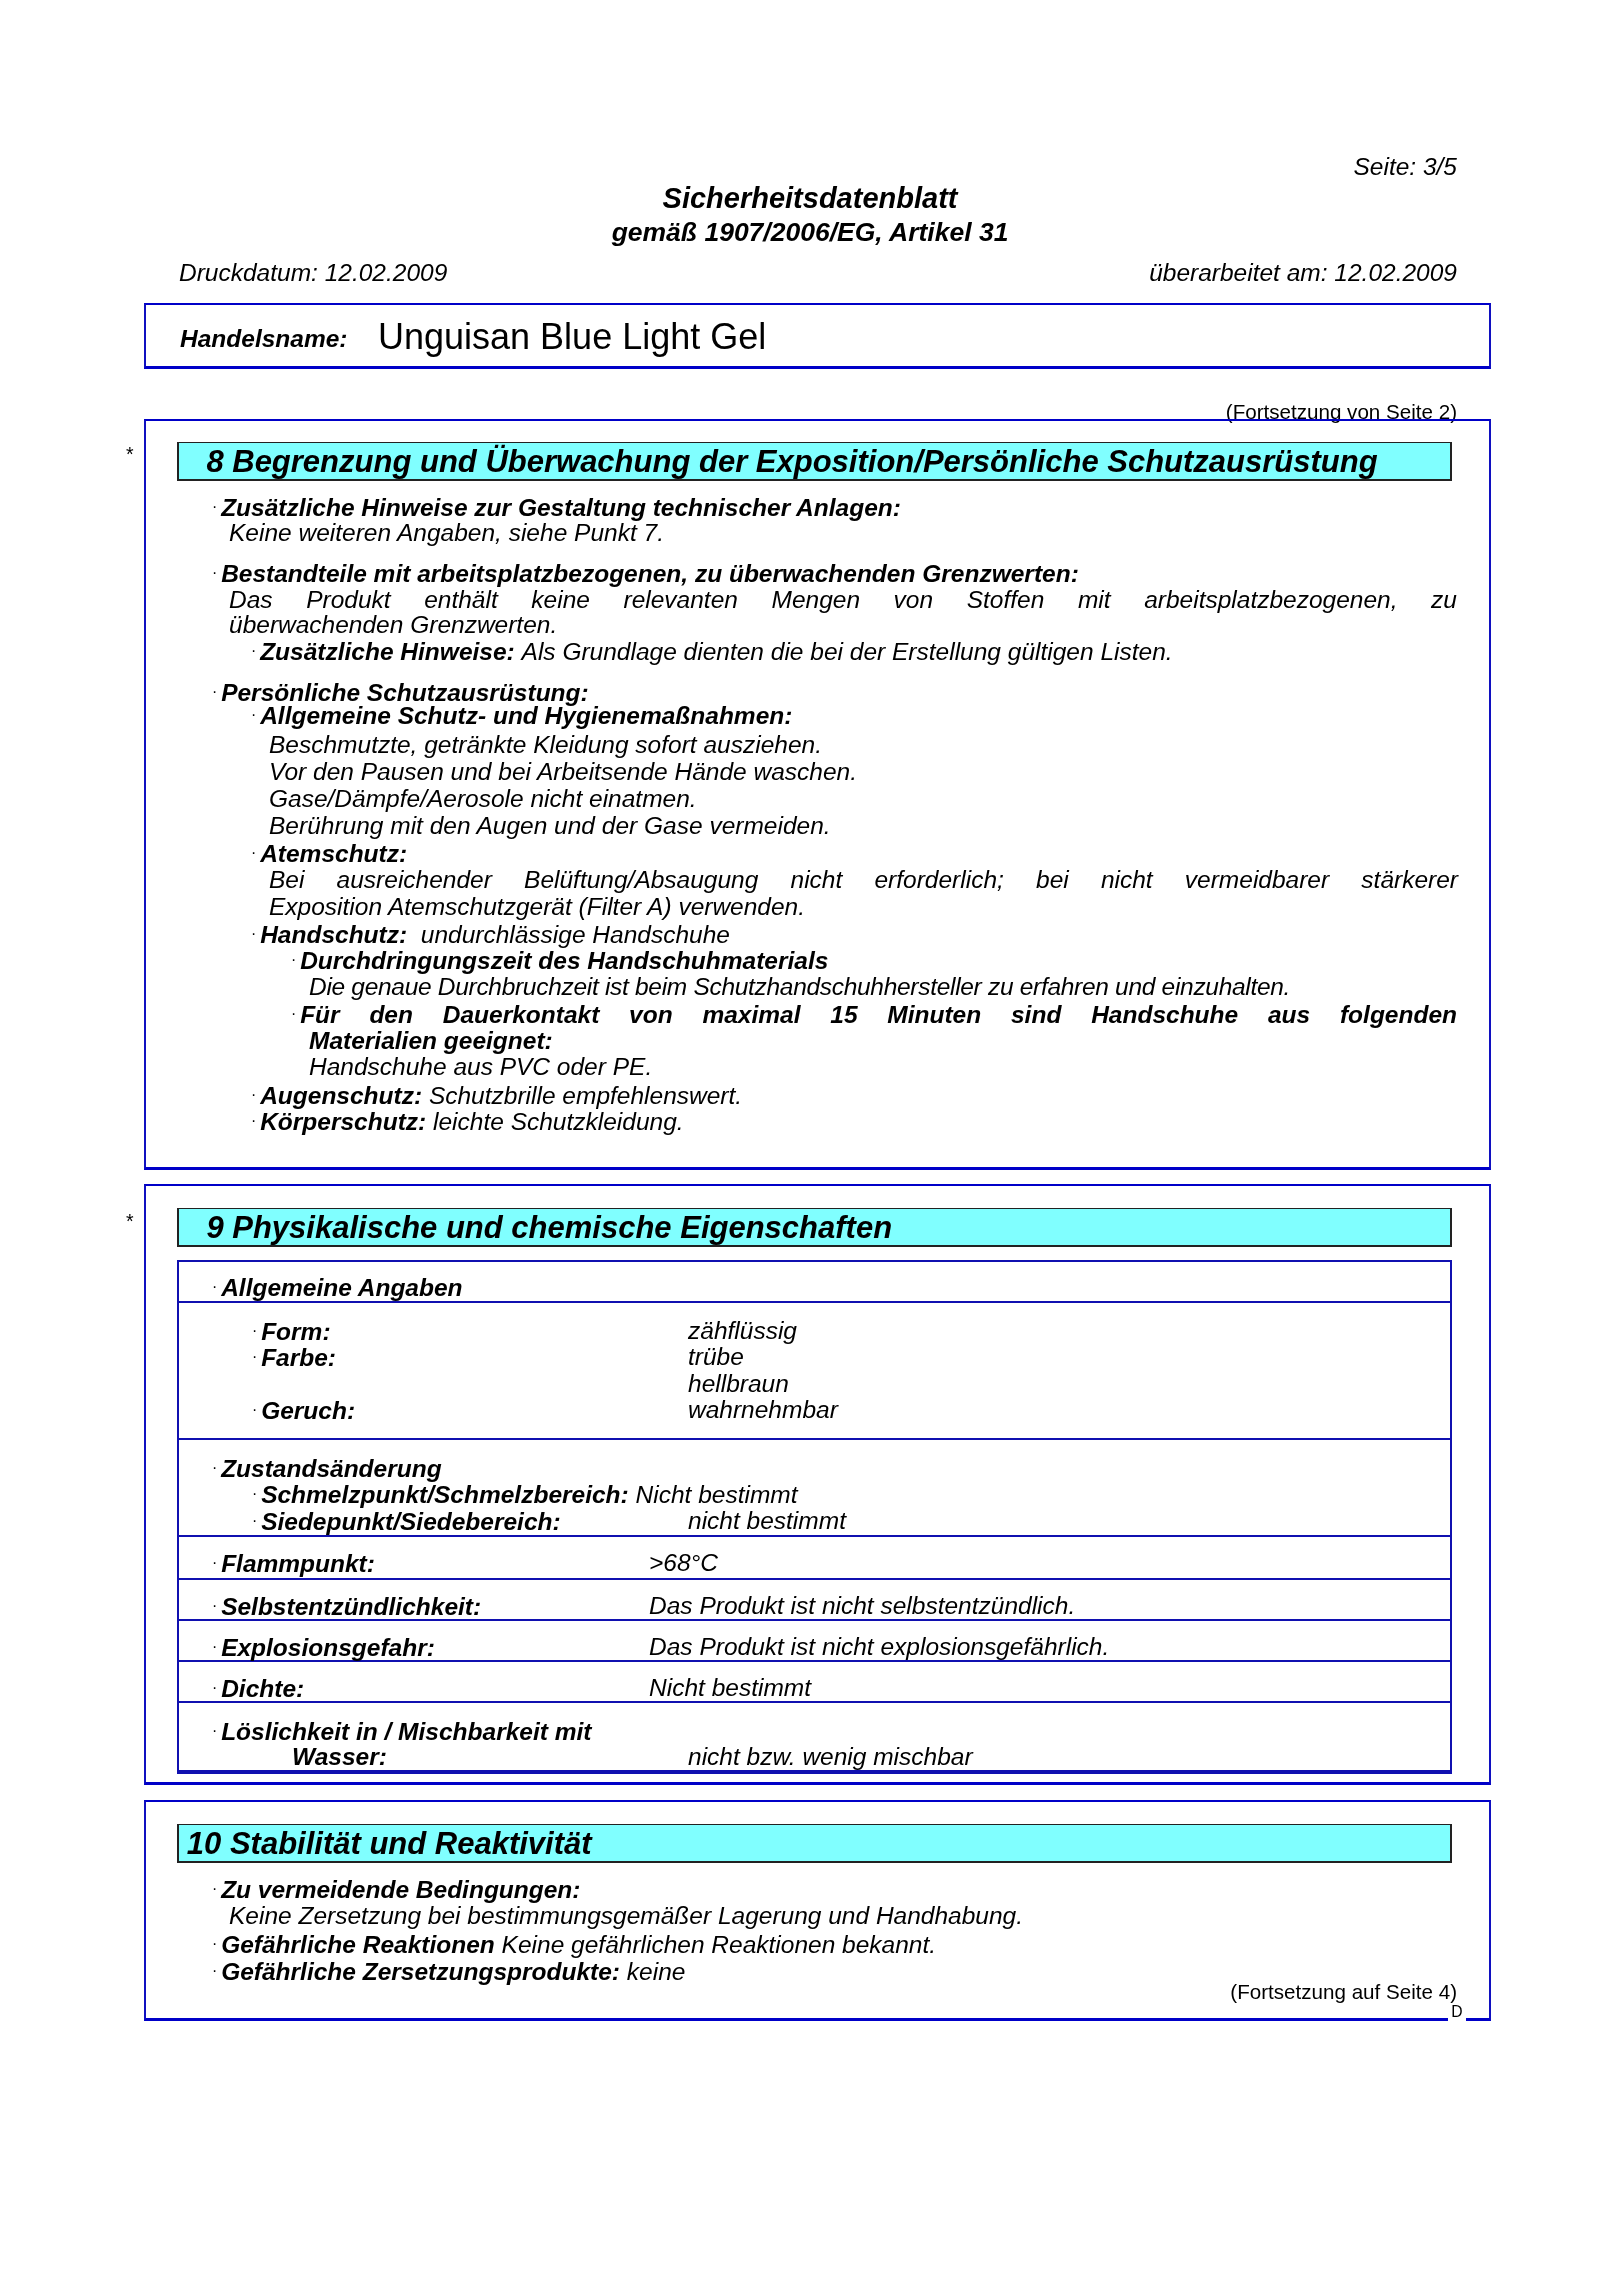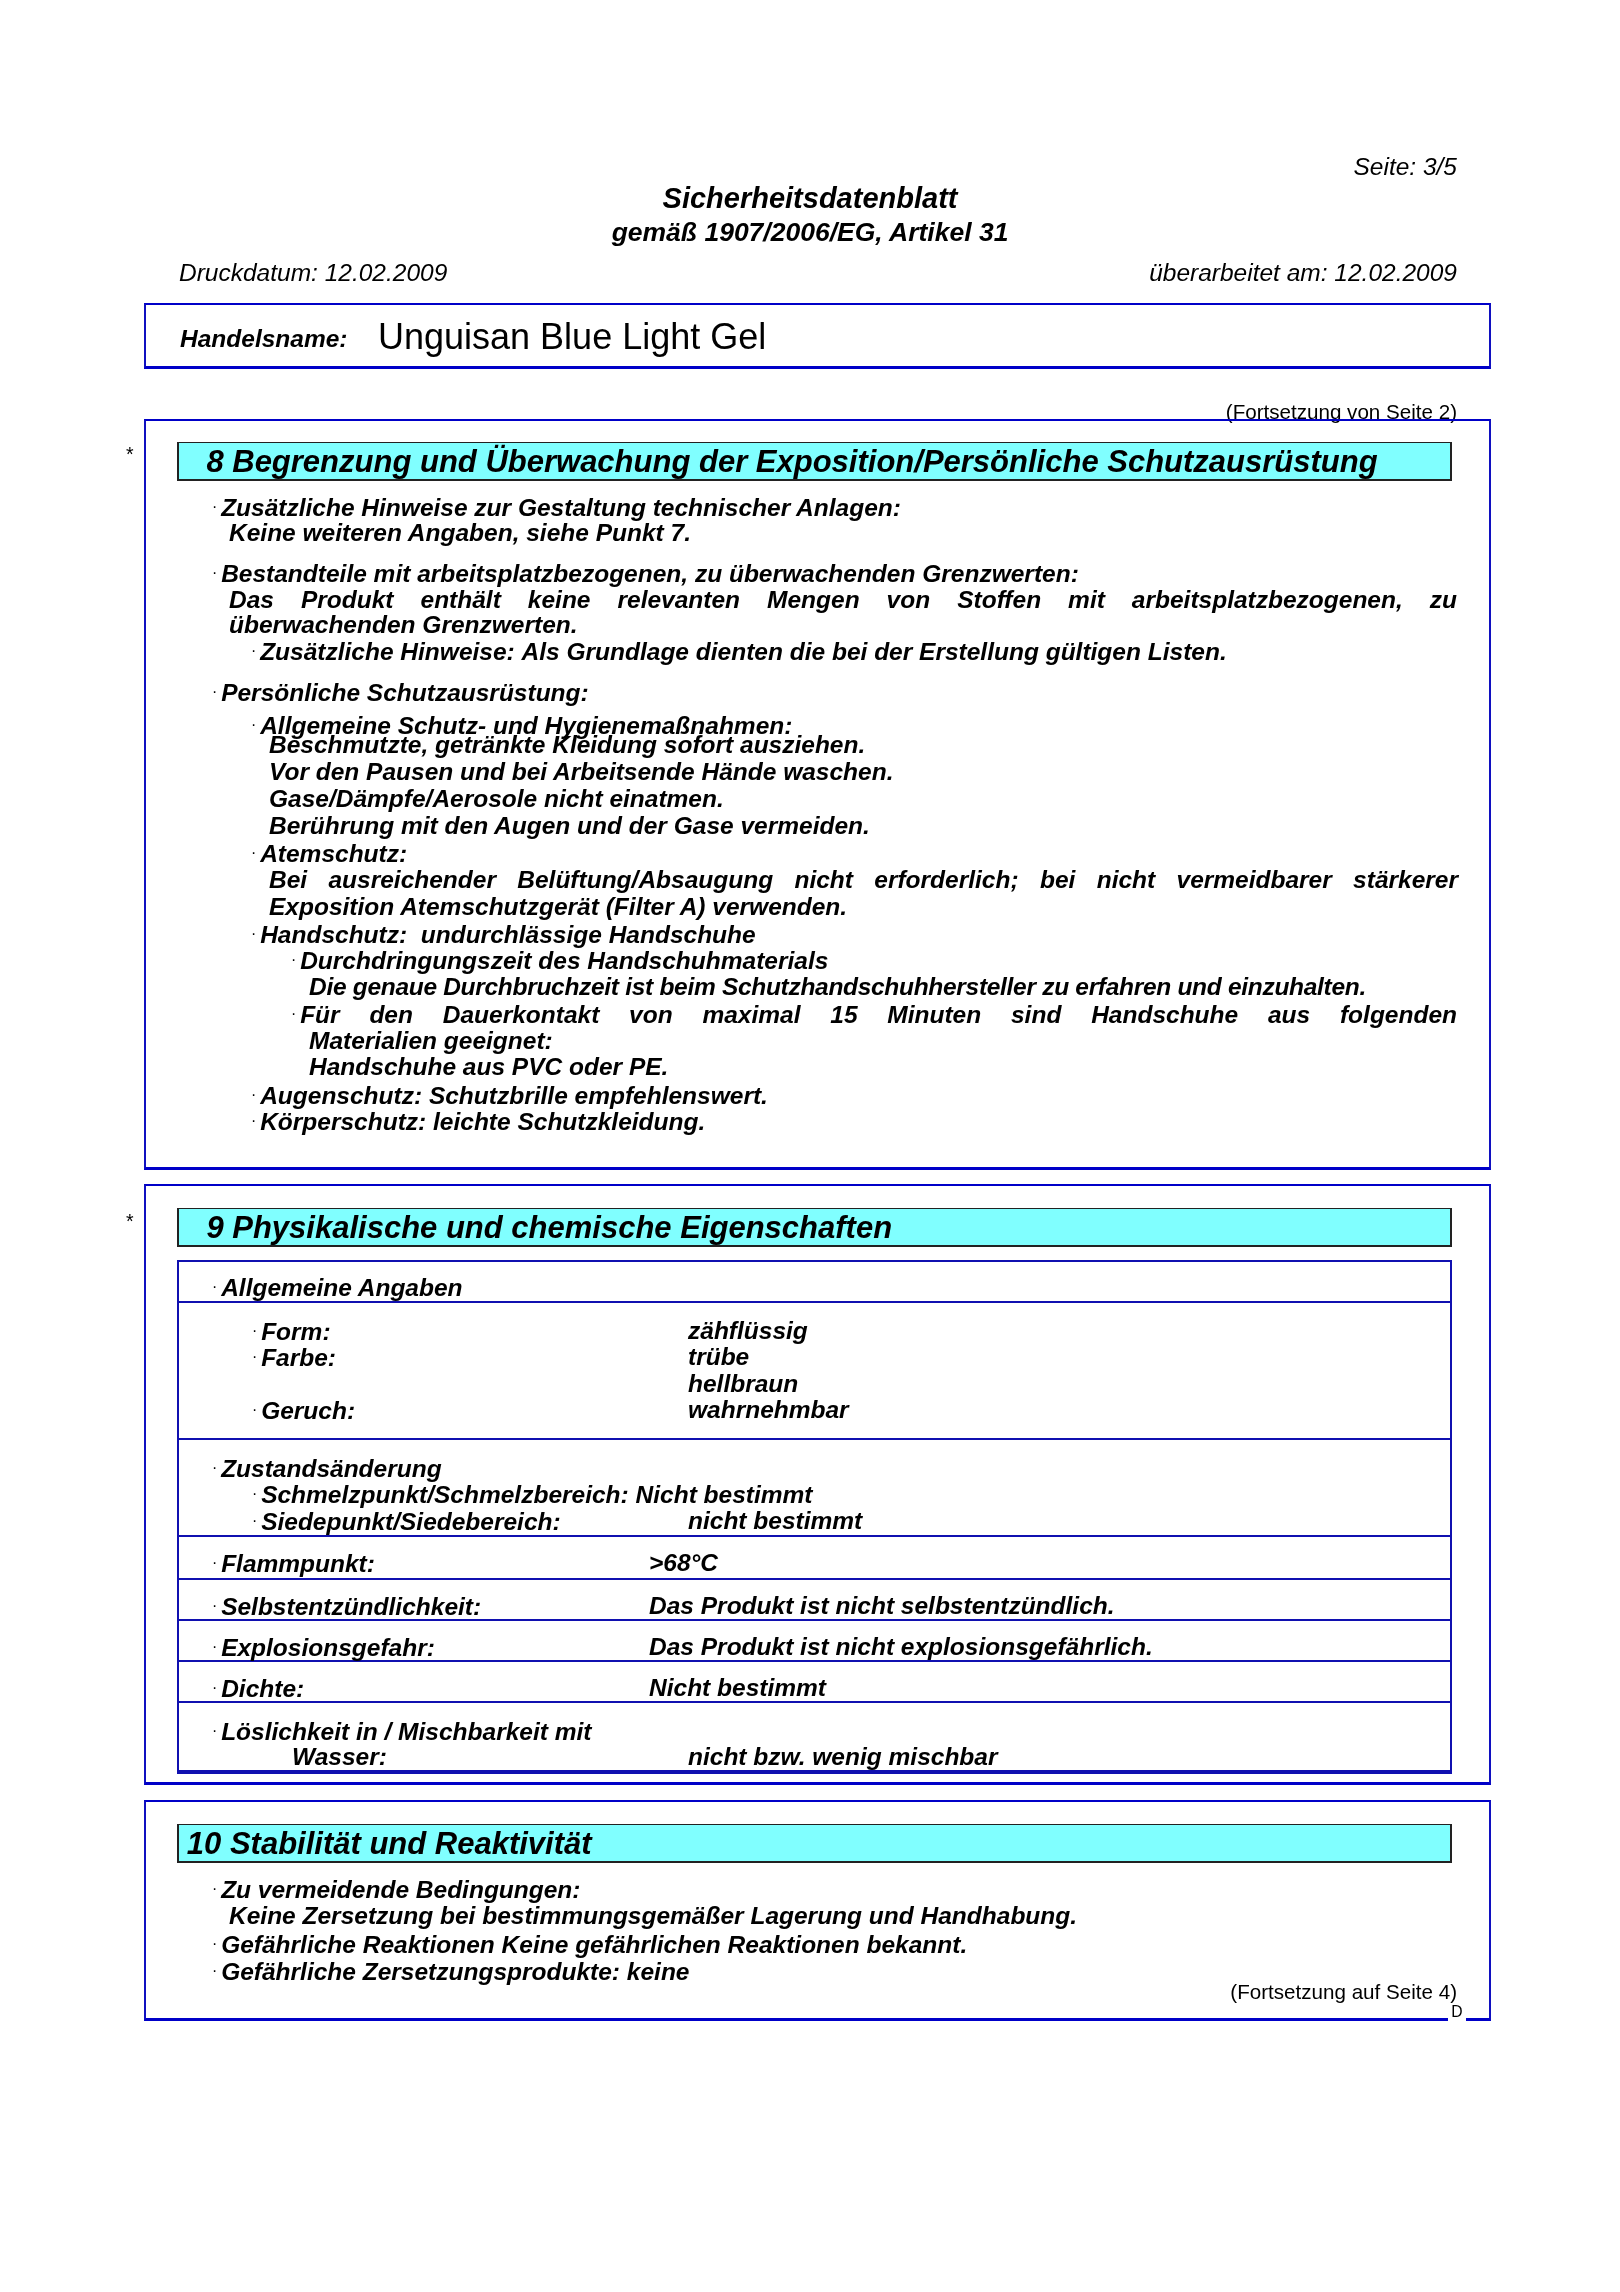--- a/index.html
+++ b/index.html
@@ -18,21 +18,21 @@
   .tradename-value { position:absolute; left:232px; top:10.8px; font-size:36px; }
   .cont-top { top:400px; right:163px; font-size:20.6px; }
   .star { position:absolute; left:126px; font-size:19.6px; }
   .sec-head { position:absolute; left:31px; width:1275px; height:39px; background:#80ffff;
               border:2px solid #222; border-top-width:1px; box-sizing:border-box;
               font-size:31px; font-weight:bold; font-style:italic; line-height:37px; padding-left:27.4px; white-space:nowrap; }
   .ln { position:absolute; font-size:24.5px; line-height:39px; white-space:nowrap; }
   .ln.wide { white-space:normal; }
   .dot { font-weight:normal; font-style:normal; font-size:15.7px; vertical-align:3.9px; margin-right:3.9px; }
   .lbl { font-weight:bold; font-style:italic; }
-  .val { font-style:italic; font-weight:bold; }
+  .val { font-style:italic; font-weight:normal; }
   .justify { text-align:justify; text-align-last:justify; }
   .tbl { position:absolute; left:31px; width:1275px; border:2px solid #1010b0; box-sizing:border-box; }
   .tr { position:relative; border-bottom:2.9px solid #1010b0; box-sizing:border-box;padding-left:36px; }
   .tr:last-child { border-bottom:none; }
   .cont-bottom { position:absolute; right:32px; font-size:20.6px; }
   .d-mark { position:absolute; font-size:15.7px; background:#fff; padding:0 2.9px; }
 </style>
 </head>
 <body>
 
@@ -57,21 +57,21 @@
   <div class="ln val" style="left:83px; top:92px;">Keine weiteren Angaben, siehe Punkt 7.</div>
 
   <div class="ln" style="left:66px; top:132px;"><span class="dot">·</span><span class="lbl">Bestandteile mit arbeitsplatzbezogenen, zu überwachenden Grenzwerten:</span></div>
   <div class="ln wide val" style="left:83px; top:159px; width:1228px;">
       <span class="justify" style="display:block;">Das Produkt enthält keine relevanten Mengen von Stoffen mit arbeitsplatzbezogenen, zu</span>
     </div>
   <div class="ln val" style="left:83px; top:184px;">überwachenden Grenzwerten.</div>
   <div class="ln" style="left:105px; top:210px;"><span class="dot">·</span><span class="lbl">Zusätzliche Hinweise:</span> <span class="val">Als Grundlage dienten die bei der Erstellung gültigen Listen.</span></div>
 
   <div class="ln" style="left:66px; top:251px;"><span class="dot">·</span><span class="lbl">Persönliche Schutzausrüstung:</span></div>
-  <div class="ln" style="left:105px; top:284px;"><span class="dot">·</span><span class="lbl">Allgemeine Schutz- und Hygienemaßnahmen:</span></div>
+  <div class="ln" style="left:105px; top:274px;"><span class="dot">·</span><span class="lbl">Allgemeine Schutz- und Hygienemaßnahmen:</span></div>
   <div class="ln val" style="left:123px; top:304px;">Beschmutzte, getränkte Kleidung sofort ausziehen.</div>
   <div class="ln val" style="left:123px; top:331px;">Vor den Pausen und bei Arbeitsende Hände waschen.</div>
   <div class="ln val" style="left:123px; top:358px;">Gase/Dämpfe/Aerosole nicht einatmen.</div>
   <div class="ln val" style="left:123px; top:385px;">Berührung mit den Augen und der Gase vermeiden.</div>
 
   <div class="ln" style="left:105px; top:412px;"><span class="dot">·</span><span class="lbl">Atemschutz:</span></div>
   <div class="ln wide val" style="left:123px; top:439px; width:1189px;">
       <span class="justify" style="display:block;">Bei ausreichender Belüftung/Absaugung nicht erforderlich; bei nicht vermeidbarer stärkerer</span>
     </div>
   <div class="ln val" style="left:123px; top:466px;">Exposition Atemschutzgerät (Filter A) verwenden.</div>

